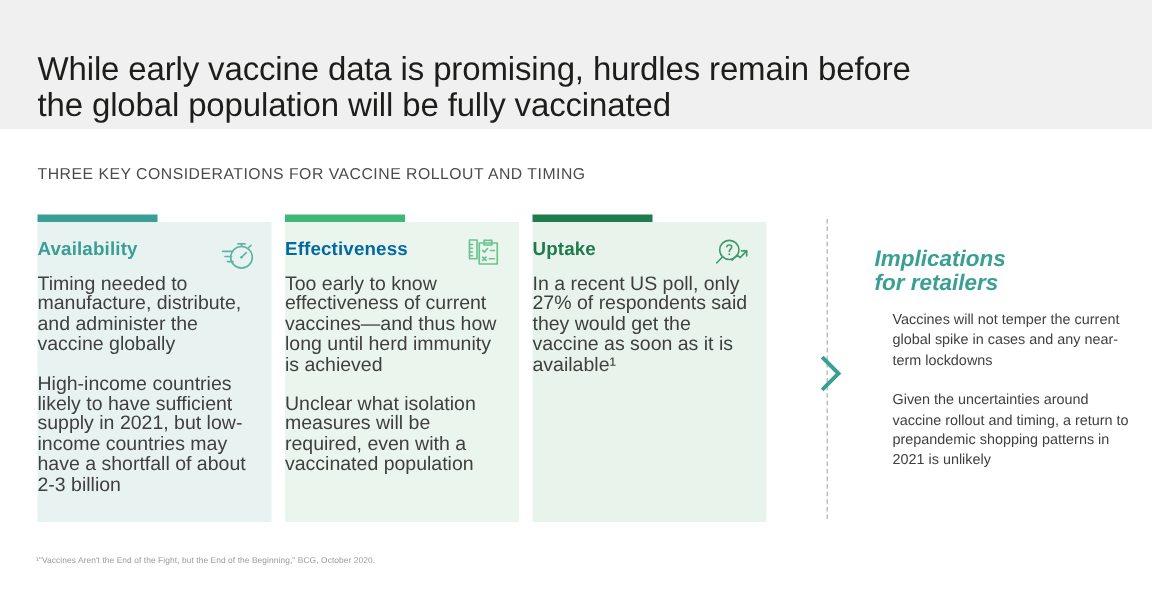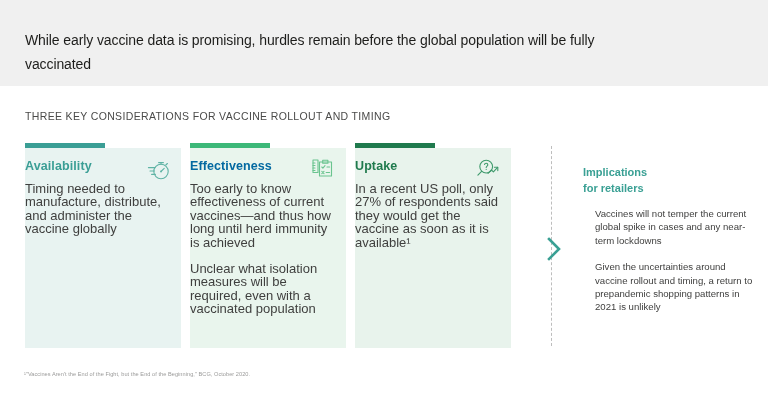--- a/index.html
+++ b/index.html
@@ -23,21 +23,21 @@
     top: 0;
     width: 768px;
     height: 86px;
     background: #f0f0f0;
   }
   .page-title {
     position: absolute;
     left: 25px;
     top: 19px;
     width: 600px;
-    font-size: 14px;
+    font-size: 22px;
     line-height: 24px;
     color: #1d1d1b;
     font-weight: 400;
     letter-spacing: -0.1px;
   }
 
   
   .section-kicker {
     position: absolute;
     left: 25px;
@@ -121,25 +121,26 @@
   }
 
   
   .implications {
     position: absolute;
     left: 583px;
     top: 165px;
     width: 172px;
   }
   .impl-title {
-    font-size: 11px;
+    font-size: 15px;
     font-weight: bold;
     color: #3aa094;
     line-height: 15.5px;
     margin: 0 0 11px 0;
+    font-style: italic;
   }
   .impl-para {
     font-size: 9.6px;
     line-height: 13.4px;
     color: #3f3f3e;
     margin: 0 0 13px 12px;
   }
 
   
   .footnote {
@@ -172,20 +173,21 @@
           <circle cx="16" cy="15.5" r="0.9" fill="#5fb3a5" stroke="none"></circle>
           <path d="M13.6 6.6 L18.4 6.6"></path>
           <path d="M16 6.6 L16 8.3"></path>
           <path d="M20.8 9 L22.4 7.5"></path>
           <path d="M3.4 11.6 L10.0 11.6"></path>
           <path d="M5.0 15.0 L9.4 15.0"></path>
           <path d="M6.6 18.4 L10.4 18.4"></path>
         </svg>
       </span>
       <p class="card-para">Timing needed to manufacture, distribute, and administer the vaccine globally</p>
+      <p class="card-para">High-income countries likely to have sufficient supply in 2021, but low-income countries may have a shortfall of about 2-3 billion</p>
     </div>
   </div>
 
   <div class="card">
     <div class="card-bar" style="background: rgb(60, 184, 120);"></div>
     <div class="card-body" style="background: rgb(233, 245, 237);">
       <div class="card-title" style="color: #0369a1;">Effectiveness</div>
       <span class="card-icon">
         <svg viewBox="0 0 26 26" width="26" height="26" fill="none" stroke="#6ac48f" stroke-width="1.1" stroke-linecap="round" stroke-linejoin="round">
           <rect x="3.0" y="4.0" width="5.0" height="12.5"></rect>

